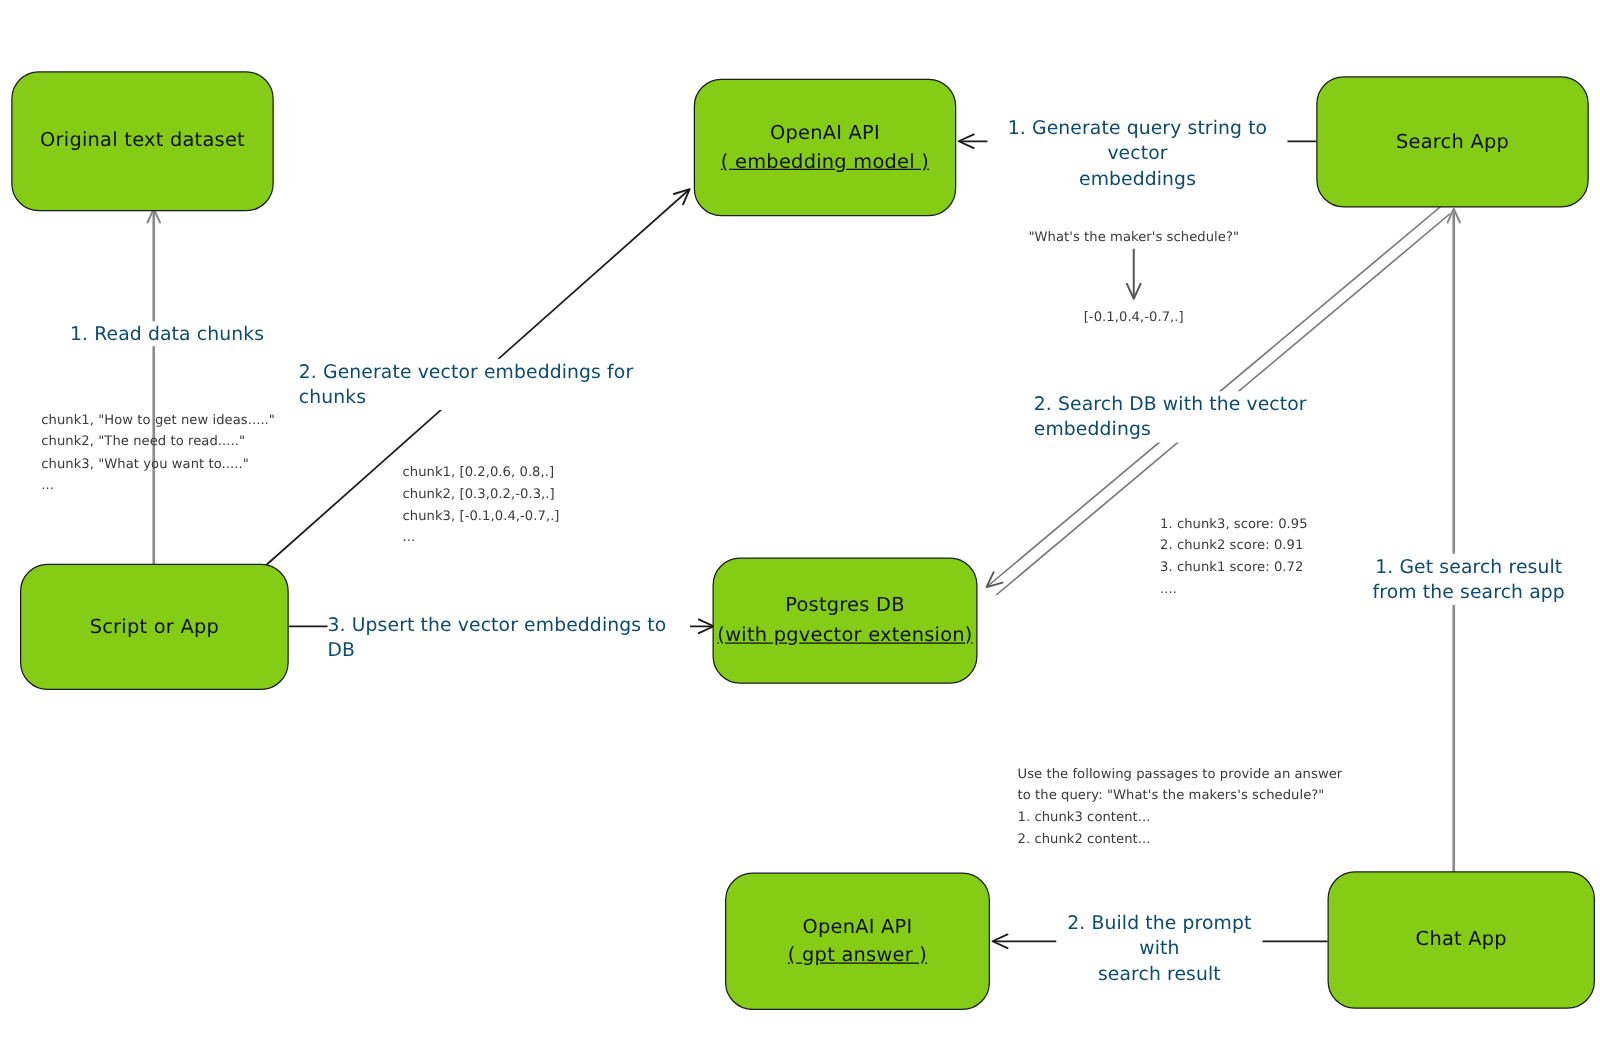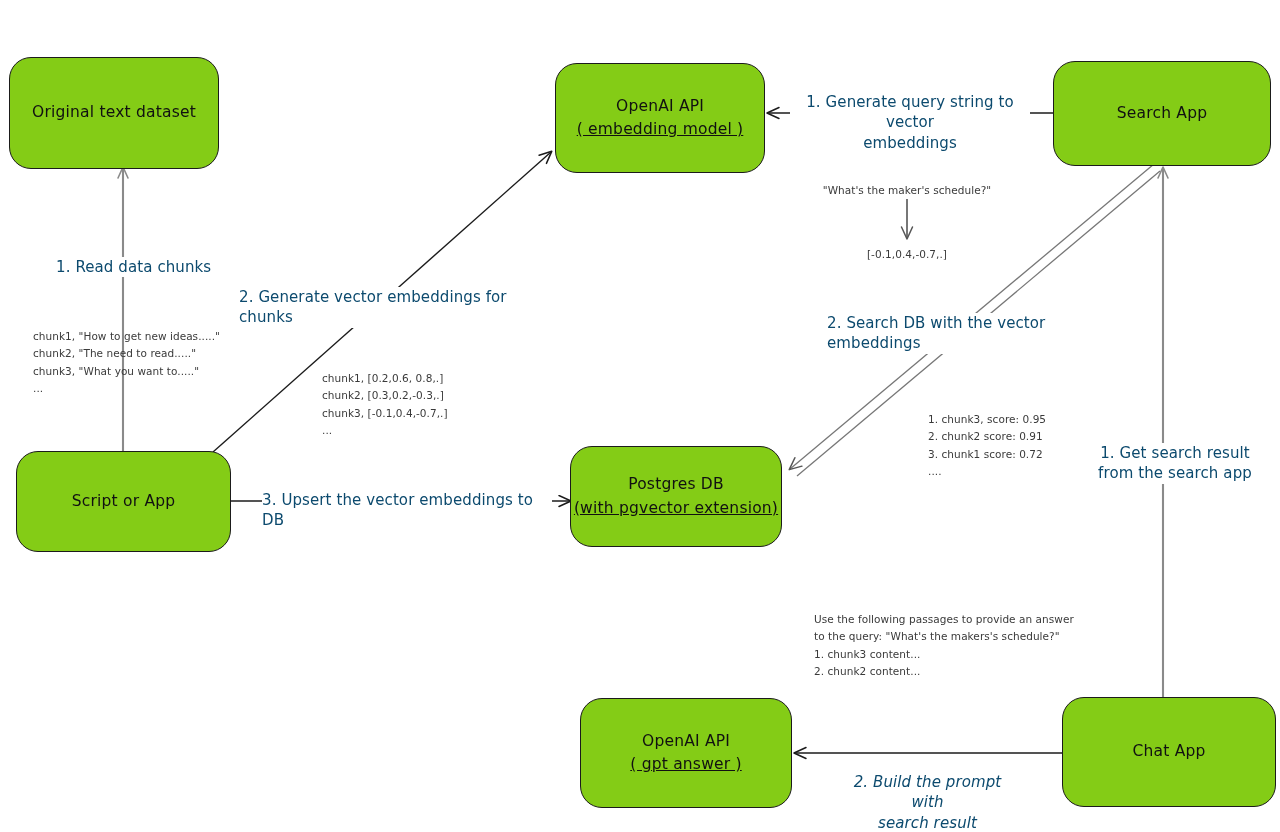--- a/index.html
+++ b/index.html
@@ -159,21 +159,21 @@
   <div class="edge-label left" style="left:262px; top:490px; width:290px;">3. Upsert the vector embeddings  to DB</div>
 
   <div class="edge-label" style="left:790px; top:92px; width:240px;">1. Generate query string to vector
 embeddings</div>
 
   <div class="edge-label left" style="left:827px; top:313px; width:300px;">2. Search DB with the vector embeddings</div>
 
   <div class="edge-label" style="left:1090px; top:411px; width:170px;margin-top:32px;">1. Get search result
 from the search app</div>
 
-  <div class="edge-label" style="left:845px; top:772px; width:165px;font-style:italic;">2. Build the prompt with
+  <div class="edge-label" style="left:845px; top:728px; width:165px;">2. Build the prompt with
 search result</div>
 
   <div class="note" style="left:33px; top:328px; width:250px;">chunk1, "How to get new ideas....."
 chunk2, "The need to read....."
 chunk3, "What you want to....."
 ...</div>
 
   <div class="note" style="left:322px; top:370px; width:230px;">chunk1, [0.2,0.6, 0.8,.]
 chunk2, [0.3,0.2,-0.3,.]
 chunk3, [-0.1,0.4,-0.7,.]

